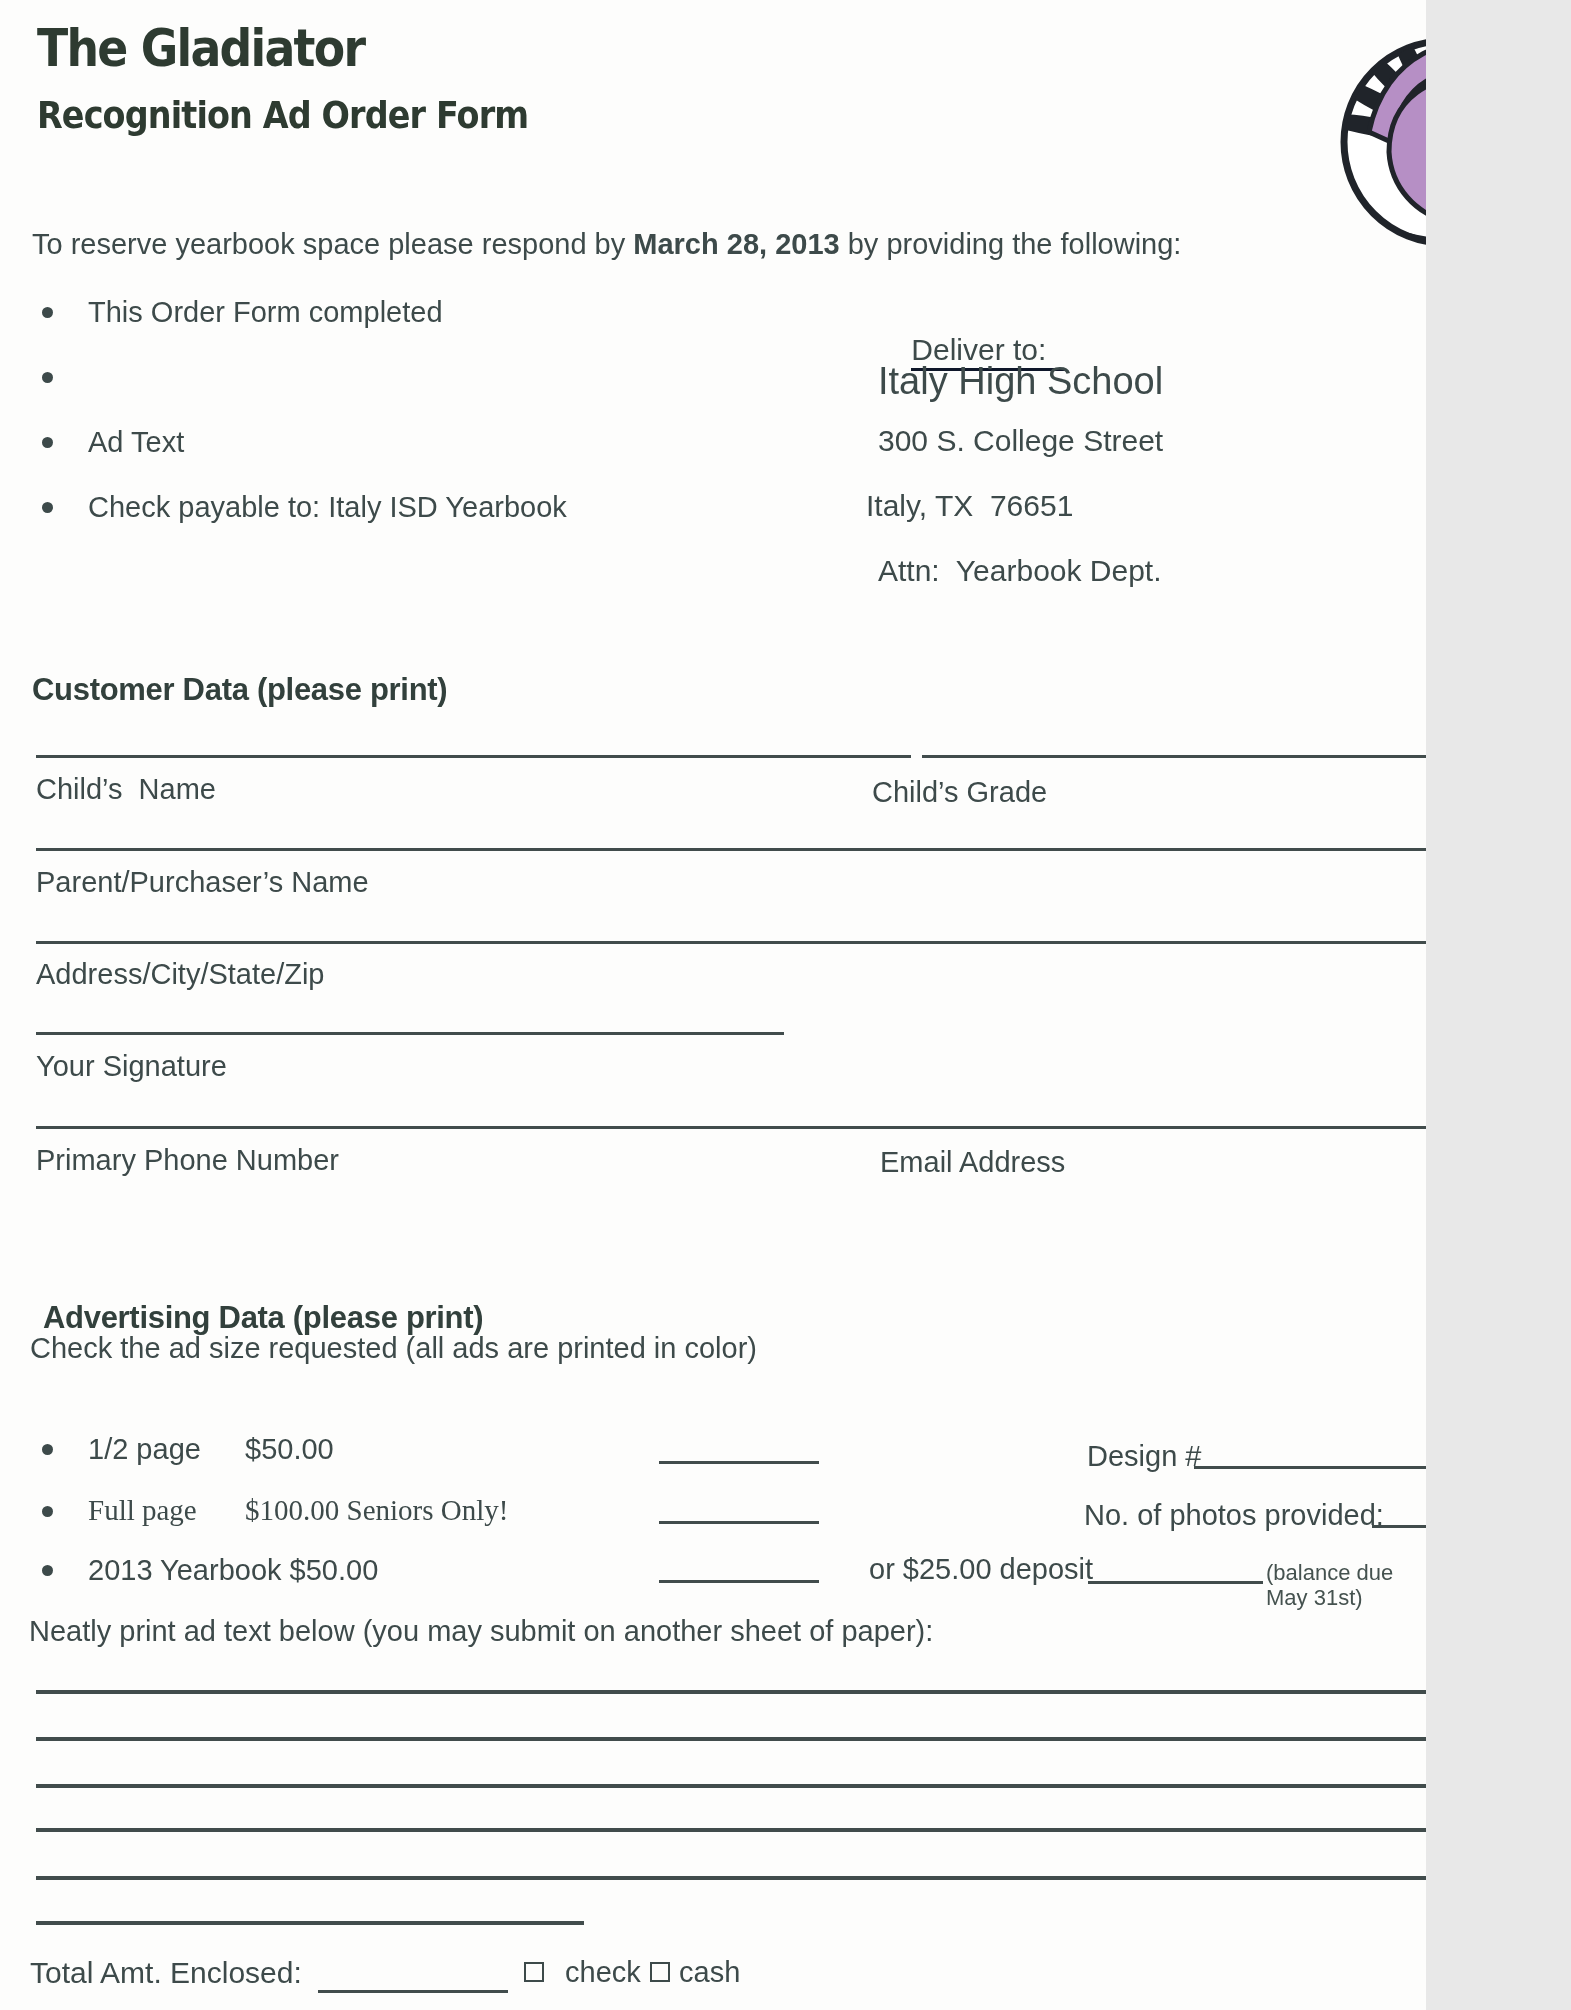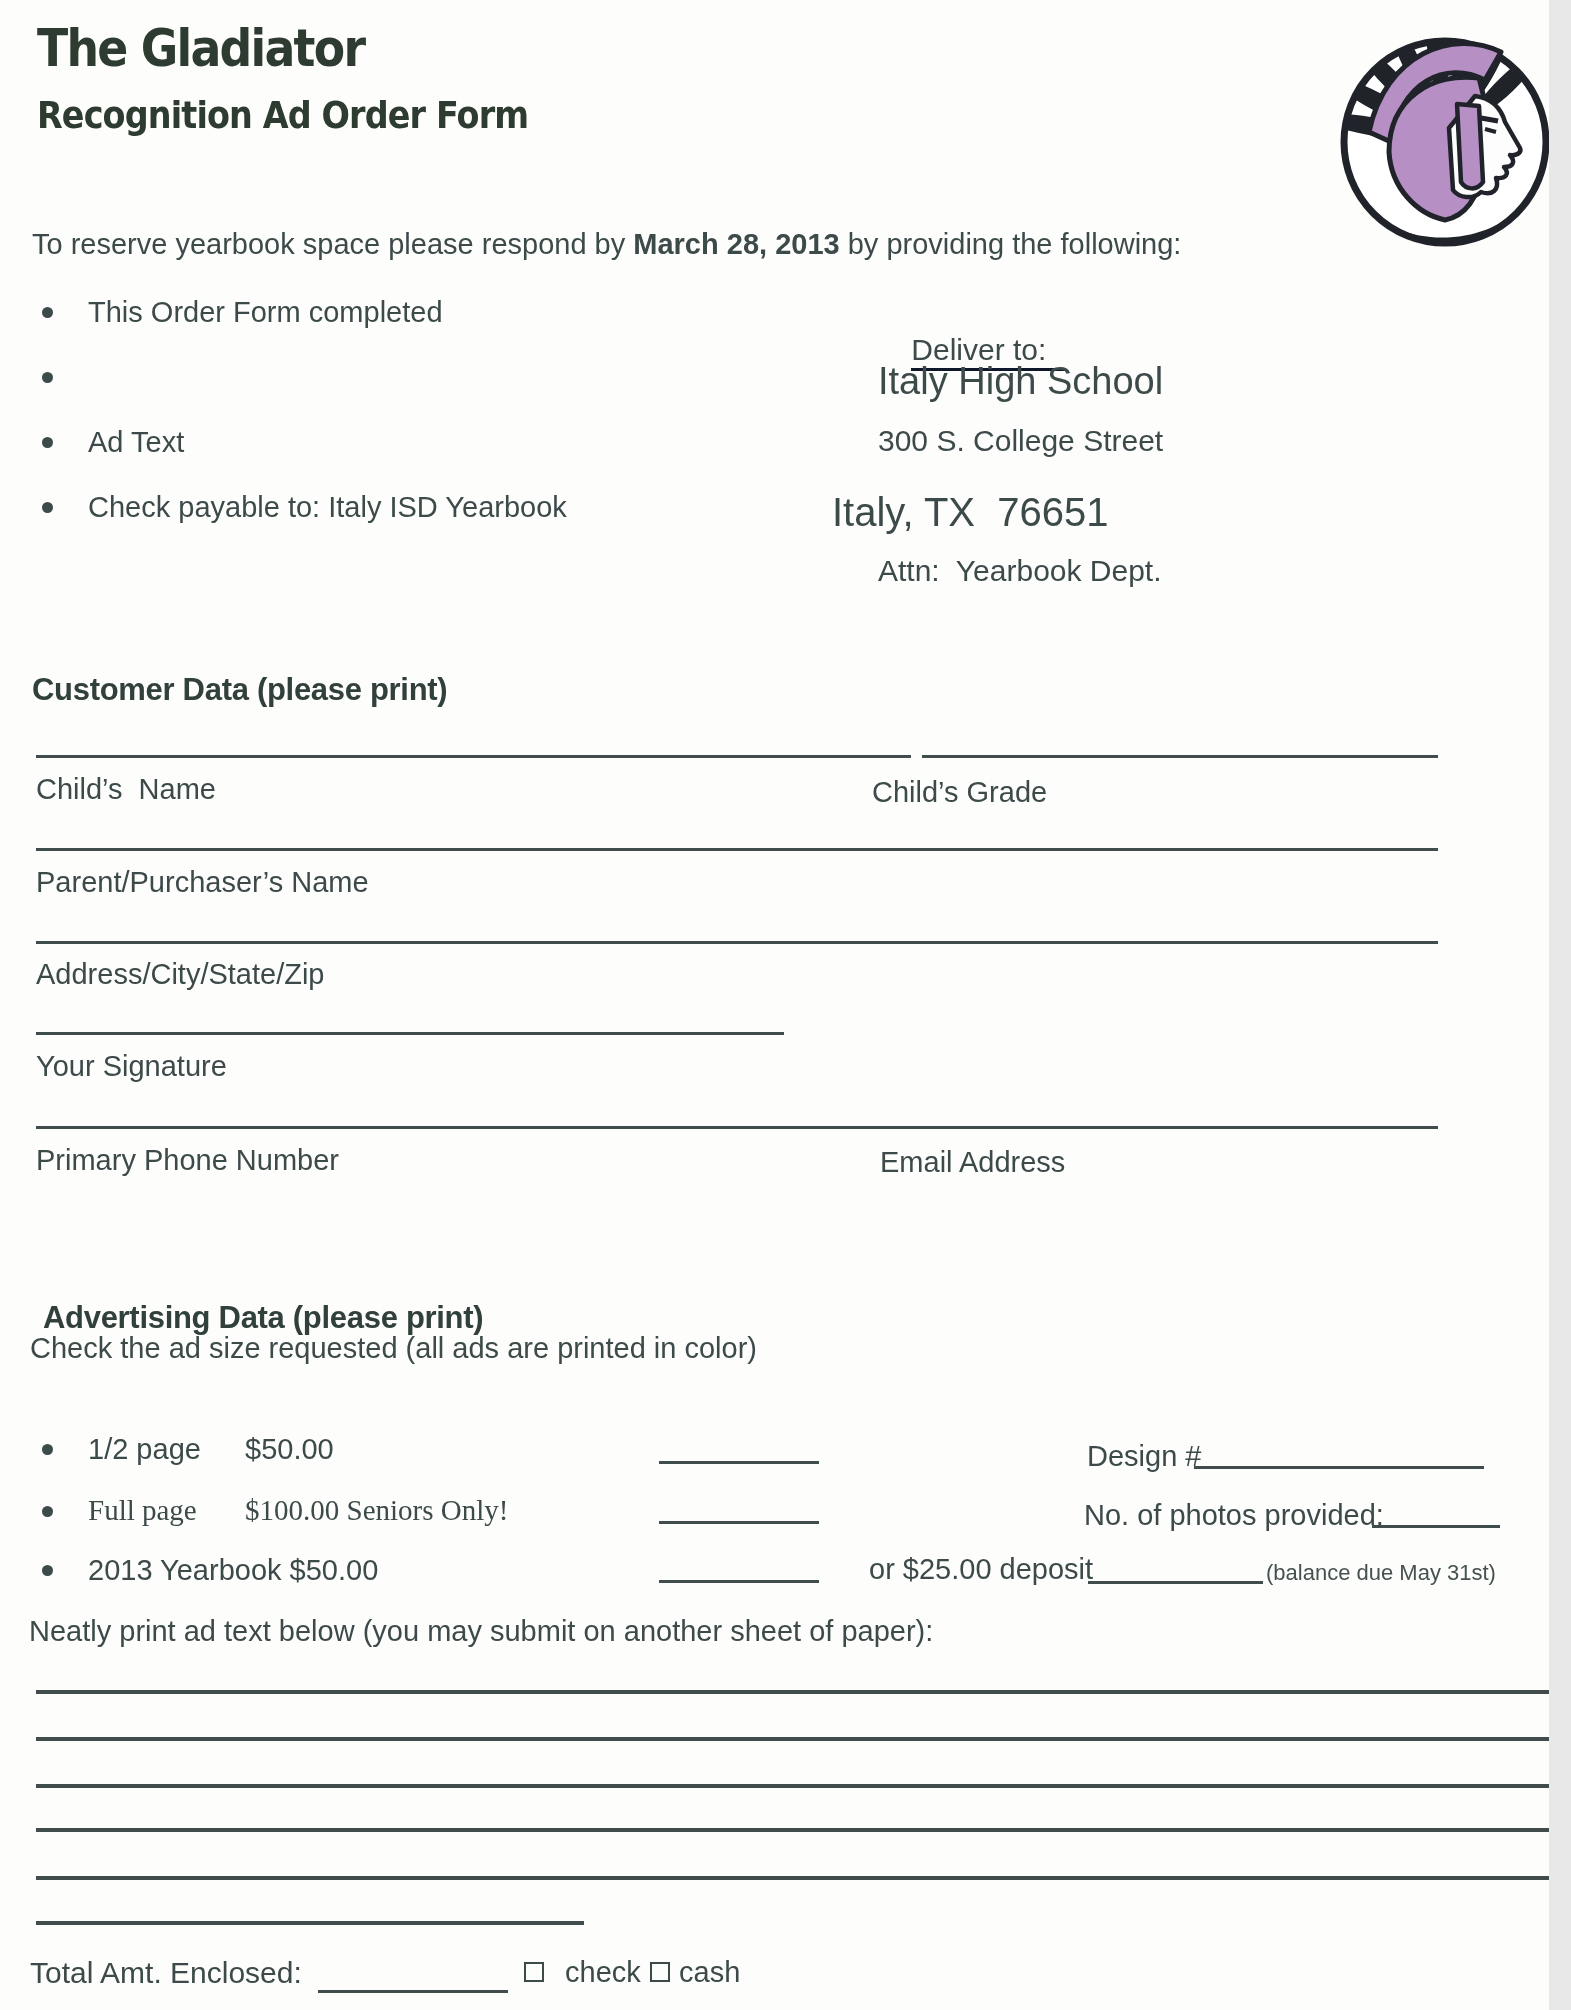--- a/index.html
+++ b/index.html
@@ -1,18 +1,18 @@
 <!DOCTYPE html>
 <html><head>
 <meta charset="utf-8">
 <style>
   html,body{margin:0;padding:0;background:#e8e8e8;}
   .page{
     position:relative;
-    width:1549px;height:2010px;
+    width:1426px;height:2010px;
     background:#fdfdfc;
     overflow:hidden;
     font-family:"Liberation Sans", sans-serif;
     color:#3d4a4a;
   }
   .abs{position:absolute;line-height:1.15;}
   .ws-pre{white-space:pre;}
   .title{
     font-family:"DejaVu Sans", sans-serif;
     font-weight:bold;
@@ -85,21 +85,21 @@
   </div>
   <div class="bullet-row" style="top:491px;">
     <span class="dot"></span><span class="txt">Check payable to: Italy ISD Yearbook</span>
   </div>
 
   <div class="abs body-txt ws-pre" style="left:878px;top:298px;font-size:30px;">
     <span class="u">Deliver to: </span>
   </div>
   <div class="abs body-txt ws-pre" style="left:878px;top:360px;font-size:38px;">Italy High School</div>
   <div class="abs body-txt ws-pre" style="left:878px;top:424px;font-size:30px;">300 S. College Street</div>
-  <div class="abs body-txt ws-pre" style="left:832px;top:489px;font-size:40px;text-align:right;">Italy, TX  76651</div>
+  <div class="abs body-txt ws-pre" style="left:866px;top:489px;font-size:30px;text-align:right;">Italy, TX  76651</div>
   <div class="abs body-txt ws-pre" style="left:878px;top:554px;font-size:30px;">Attn:  Yearbook Dept.</div>
 
   <div class="abs h-section" style="left:32px;top:672px;">Customer Data (please print)</div>
 
   <div class="rule" style="left:36px;top:755px;width:875px;"></div>
   <div class="rule" style="left:922px;top:755px;width:516px;"></div>
   <div class="abs body-txt ws-pre" style="left:36px;top:773px;">Child’s  Name</div>
   <div class="abs body-txt" style="left:872px;top:776px;">Child’s Grade</div>
 
   <div class="rule" style="left:36px;top:848px;width:1402px;"></div>

